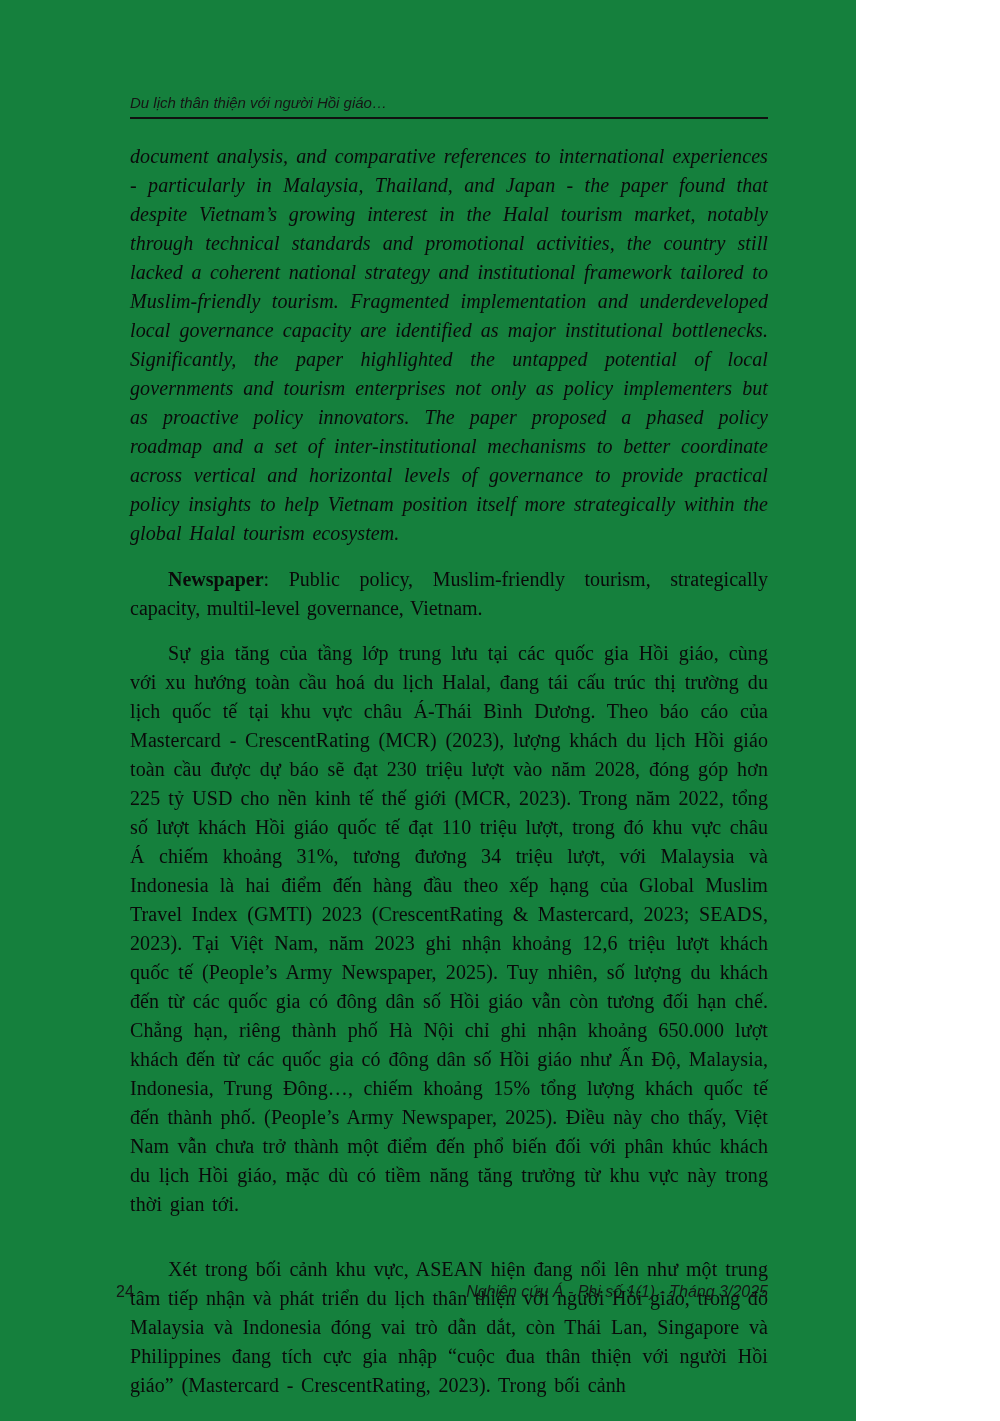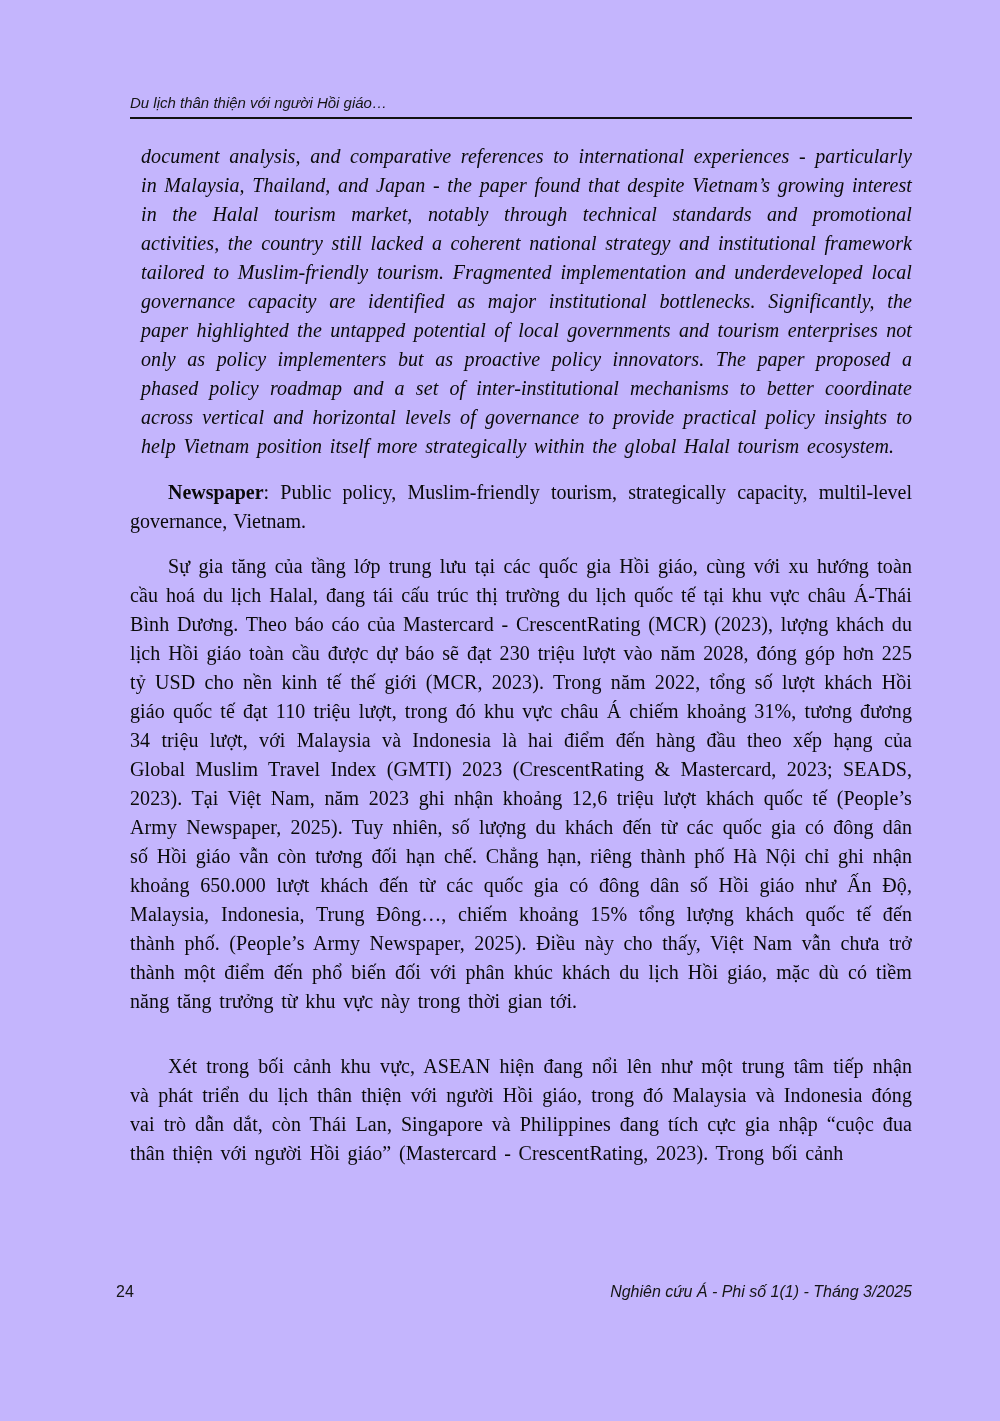--- a/index.html
+++ b/index.html
@@ -2,42 +2,42 @@
 <html><head>
 <meta charset="utf-8">
 <style>
   html, body {
     margin: 0;
     padding: 0;
     background: #ffffff;
   }
   .page {
     position: relative;
-    width: 1000px;
+    width: 856px;
     height: 1421px;
     margin: 0;
-    background: #c4b5fd;
+    background: #15803d;
     color: #0a0a0a;
     box-sizing: border-box;
     padding: 0 88px 0 130px;
     overflow: hidden;
     font-family: "Liberation Serif", "DejaVu Serif", serif;
   }
   .running-header {
     padding-top: 94px;
     padding-bottom: 5px;
     border-bottom: 2px solid #111111;
     font-family: "Liberation Sans", "DejaVu Sans", sans-serif;
     font-style: italic;
     font-size: 15px;
     line-height: 18px;
     color: #151515;
   }
   .abstract {
-    margin: 23px 0 0 11px;
+    margin: 23px 0 0 0;
     font-style: italic;
     font-size: 20px;
     line-height: 29px;
     text-align: justify;
     word-spacing: 2.5px;
     letter-spacing: 0.1px;
   }
   .keywords {
     margin: 17px 0 0 0;
     text-indent: 38px;

